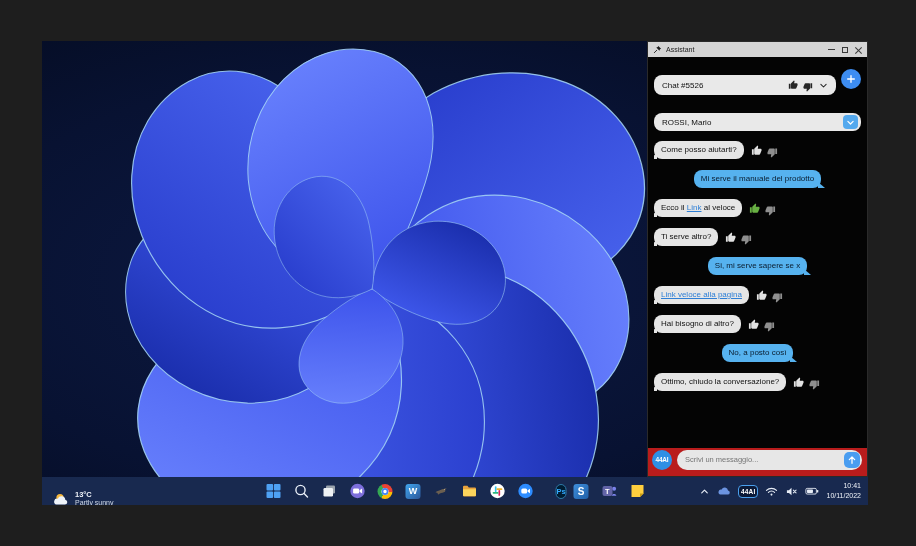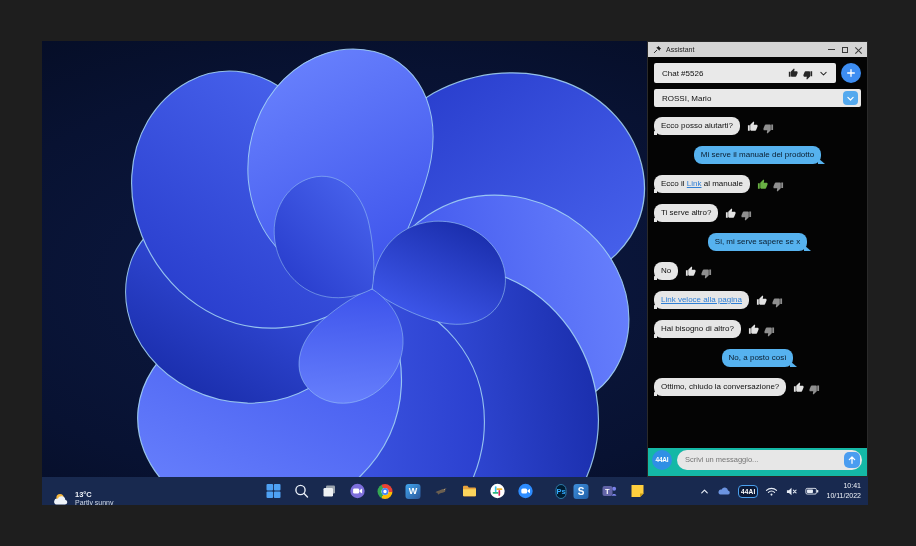--- a/index.html
+++ b/index.html
@@ -37,42 +37,42 @@
   .wc { display:flex; align-items:center; gap:7px; }
   .wc span { display:inline-block; cursor:pointer; }
   .wc .min { width:7px; height:1px; background:#3a3a3a; }
   .wc .max { width:6px; height:6px; border:1px solid #3a3a3a; }
   .wc .cls { position:relative; width:7px; height:7px; }
   .wc .cls::before,.wc .cls::after { content:''; position:absolute; left:3px; top:0; width:1px; height:9px; background:#3a3a3a; }
   .wc .cls::before { transform:rotate(45deg); } .wc .cls::after { transform:rotate(-45deg); }
 
   .win-body { flex:1; padding:6px 6px 0 6px; display:flex; flex-direction:column; position:relative; overflow:hidden; }
   .selector-row { display:flex; align-items:center; gap:5px; flex:none; }
-  .pill { background:#e9e9e9; border-radius:2px; height:20px; display:flex; align-items:center; padding:0 8px; flex:1; cursor:pointer; }
+  .pill { background:#e9e9e9; border-radius:8px; height:20px; display:flex; align-items:center; padding:0 8px; flex:1; cursor:pointer;margin-top:12px; }
   .pill .lbl { font-size:8px; color:#111; flex:1; }
   .sel-thumbs { display:flex; align-items:center; gap:5px; margin-right:6px; }
   .sel-thumbs svg { width:10px; height:10px; }
   .round-btn { width:20px; height:20px; border-radius:50%; background:#3d8df2; display:flex; align-items:center; justify-content:center; flex:none; cursor:pointer; }
   .contact-row { margin-top:6px; flex:none; }
   .pill.contact { height:18px; padding-right:3px; }
   .sq-btn { width:15px; height:14px; border-radius:4px; background:#54a9ee; display:flex; align-items:center; justify-content:center; cursor:pointer; }
 
   .messages { margin-top:10px; flex:1; display:flex; flex-direction:column; gap:11px; overflow:hidden; }
   .msg-row { display:flex; align-items:center; flex:none; }
   .msg-row.right { justify-content:center; }
   .bubble { position:relative; max-width:150px; background:#e6e6e6; color:#101010; font-size:8px; line-height:1.25; padding:4px 7px; border-radius:8px; }
   .msg-row.right .bubble { background:#56b2ef; color:#0a1c2e; }
   .bubble.left::before { content:''; position:absolute; left:-4px; bottom:0; width:0; height:0; border-top:6px solid transparent; border-right:7px solid #e6e6e6; }
   .msg-row.right .bubble::before { content:''; position:absolute; right:-4px; bottom:0; width:0; height:0; border-top:6px solid transparent; border-left:7px solid #56b2ef; }
   .bubble a { color:#2e7fd6; text-decoration:underline; cursor:pointer; }
   .reactions { display:flex; align-items:flex-start; gap:5px; margin-left:7px; }
   .reactions svg { width:11px; height:11px; cursor:pointer; }
   .reactions .dn { transform:translateY(2px); }
 
-  .composer { position:absolute; left:0; bottom:0; width:100%; height:28px; background:#14b8a6; display:flex; align-items:center; gap:5px; padding:0 5px 5px 4px; }
+  .composer { position:absolute; left:0; bottom:0; width:100%; height:28px; background:#b91c1c; display:flex; align-items:center; gap:5px; padding:0 5px 5px 4px; }
   .avatar { width:20px; height:20px; border-radius:50%; background:#2f8fe5; color:#fff; font-size:6.5px; font-weight:bold; display:flex; align-items:center; justify-content:center; flex:none; letter-spacing:-.2px; }
   .input-wrap { flex:1; background:#e7e7e7; border-radius:10px; height:20px; display:flex; align-items:center; padding:0 2px 0 8px; }
   .input-wrap input { flex:1; border:0; outline:0; background:transparent; font-size:7.5px; color:#333; font-family:inherit; min-width:0; }
   .send-btn { width:16px; height:16px; border-radius:5px; background:#4a9df0; display:flex; align-items:center; justify-content:center; flex:none; cursor:pointer; }
 </style>
 </head>
 <body>
 
 <div class="screen">
 
@@ -314,35 +314,35 @@
           <span class="sq-btn">
             <svg width="9" height="9" viewBox="0 0 12 12">
                 <path d="M2.5 4.5 L6 8 L9.5 4.5" stroke="#fff" stroke-width="1.6" fill="none" stroke-linecap="round" stroke-linejoin="round"></path>
               </svg>
           </span>
         </div>
       </div>
 
       <div class="messages" id="messages">
           <div class="msg-row left">
-            <div class="bubble left"><span>Ecco posso aiutarti?</span></div>
+            <div class="bubble left"><span>Come posso aiutarti?</span></div>
             <div class="reactions">
               <svg viewBox="0 0 24 24" fill="#e2e2e2">
                 <path d="M2 21h4V9H2v12zM23 10c0-1.1-.9-2-2-2h-6.31l.95-4.57.03-.32c0-.41-.17-.79-.44-1.06L14.17 1 7.59 7.59C7.22 7.95 7 8.45 7 9v10c0 1.1.9 2 2 2h9c.83 0 1.54-.5 1.84-1.22l3.02-7.05c.09-.23.14-.47.14-.73v-2z"></path>
               </svg>
               <svg class="dn" viewBox="0 0 24 24" fill="#8f8f8f" style="transform:rotate(180deg) translateY(-2px);">
                 <path d="M2 21h4V9H2v12zM23 10c0-1.1-.9-2-2-2h-6.31l.95-4.57.03-.32c0-.41-.17-.79-.44-1.06L14.17 1 7.59 7.59C7.22 7.95 7 8.45 7 9v10c0 1.1.9 2 2 2h9c.83 0 1.54-.5 1.84-1.22l3.02-7.05c.09-.23.14-.47.14-.73v-2z"></path>
               </svg>
             </div>
           </div>
           <div class="msg-row right">
             <div class="bubble right"><span>Mi serve il manuale del prodotto</span></div>
           </div>
           <div class="msg-row left">
-            <div class="bubble left"><span>Ecco il </span><a>Link</a><span> al manuale</span></div>
+            <div class="bubble left"><span>Ecco il </span><a>Link</a><span> al veloce</span></div>
             <div class="reactions">
               <svg viewBox="0 0 24 24" fill="#68b043">
                 <path d="M2 21h4V9H2v12zM23 10c0-1.1-.9-2-2-2h-6.31l.95-4.57.03-.32c0-.41-.17-.79-.44-1.06L14.17 1 7.59 7.59C7.22 7.95 7 8.45 7 9v10c0 1.1.9 2 2 2h9c.83 0 1.54-.5 1.84-1.22l3.02-7.05c.09-.23.14-.47.14-.73v-2z"></path>
               </svg>
               <svg class="dn" viewBox="0 0 24 24" fill="#8f8f8f" style="transform:rotate(180deg) translateY(-2px);">
                 <path d="M2 21h4V9H2v12zM23 10c0-1.1-.9-2-2-2h-6.31l.95-4.57.03-.32c0-.41-.17-.79-.44-1.06L14.17 1 7.59 7.59C7.22 7.95 7 8.45 7 9v10c0 1.1.9 2 2 2h9c.83 0 1.54-.5 1.84-1.22l3.02-7.05c.09-.23.14-.47.14-.73v-2z"></path>
               </svg>
             </div>
           </div>
           <div class="msg-row left">
@@ -351,31 +351,20 @@
               <svg viewBox="0 0 24 24" fill="#e2e2e2">
                 <path d="M2 21h4V9H2v12zM23 10c0-1.1-.9-2-2-2h-6.31l.95-4.57.03-.32c0-.41-.17-.79-.44-1.06L14.17 1 7.59 7.59C7.22 7.95 7 8.45 7 9v10c0 1.1.9 2 2 2h9c.83 0 1.54-.5 1.84-1.22l3.02-7.05c.09-.23.14-.47.14-.73v-2z"></path>
               </svg>
               <svg class="dn" viewBox="0 0 24 24" fill="#8f8f8f" style="transform:rotate(180deg) translateY(-2px);">
                 <path d="M2 21h4V9H2v12zM23 10c0-1.1-.9-2-2-2h-6.31l.95-4.57.03-.32c0-.41-.17-.79-.44-1.06L14.17 1 7.59 7.59C7.22 7.95 7 8.45 7 9v10c0 1.1.9 2 2 2h9c.83 0 1.54-.5 1.84-1.22l3.02-7.05c.09-.23.14-.47.14-.73v-2z"></path>
               </svg>
             </div>
           </div>
           <div class="msg-row right">
             <div class="bubble right"><span>Si, mi serve sapere se x</span></div>
-          </div>
-          <div class="msg-row left">
-            <div class="bubble left"><span>No</span></div>
-            <div class="reactions">
-              <svg viewBox="0 0 24 24" fill="#e2e2e2">
-                <path d="M2 21h4V9H2v12zM23 10c0-1.1-.9-2-2-2h-6.31l.95-4.57.03-.32c0-.41-.17-.79-.44-1.06L14.17 1 7.59 7.59C7.22 7.95 7 8.45 7 9v10c0 1.1.9 2 2 2h9c.83 0 1.54-.5 1.84-1.22l3.02-7.05c.09-.23.14-.47.14-.73v-2z"></path>
-              </svg>
-              <svg class="dn" viewBox="0 0 24 24" fill="#8f8f8f" style="transform:rotate(180deg) translateY(-2px);">
-                <path d="M2 21h4V9H2v12zM23 10c0-1.1-.9-2-2-2h-6.31l.95-4.57.03-.32c0-.41-.17-.79-.44-1.06L14.17 1 7.59 7.59C7.22 7.95 7 8.45 7 9v10c0 1.1.9 2 2 2h9c.83 0 1.54-.5 1.84-1.22l3.02-7.05c.09-.23.14-.47.14-.73v-2z"></path>
-              </svg>
-            </div>
           </div>
           <div class="msg-row left">
             <div class="bubble left"><a>Link veloce alla pagina</a></div>
             <div class="reactions">
               <svg viewBox="0 0 24 24" fill="#e2e2e2">
                 <path d="M2 21h4V9H2v12zM23 10c0-1.1-.9-2-2-2h-6.31l.95-4.57.03-.32c0-.41-.17-.79-.44-1.06L14.17 1 7.59 7.59C7.22 7.95 7 8.45 7 9v10c0 1.1.9 2 2 2h9c.83 0 1.54-.5 1.84-1.22l3.02-7.05c.09-.23.14-.47.14-.73v-2z"></path>
               </svg>
               <svg class="dn" viewBox="0 0 24 24" fill="#8f8f8f" style="transform:rotate(180deg) translateY(-2px);">
                 <path d="M2 21h4V9H2v12zM23 10c0-1.1-.9-2-2-2h-6.31l.95-4.57.03-.32c0-.41-.17-.79-.44-1.06L14.17 1 7.59 7.59C7.22 7.95 7 8.45 7 9v10c0 1.1.9 2 2 2h9c.83 0 1.54-.5 1.84-1.22l3.02-7.05c.09-.23.14-.47.14-.73v-2z"></path>
               </svg>

